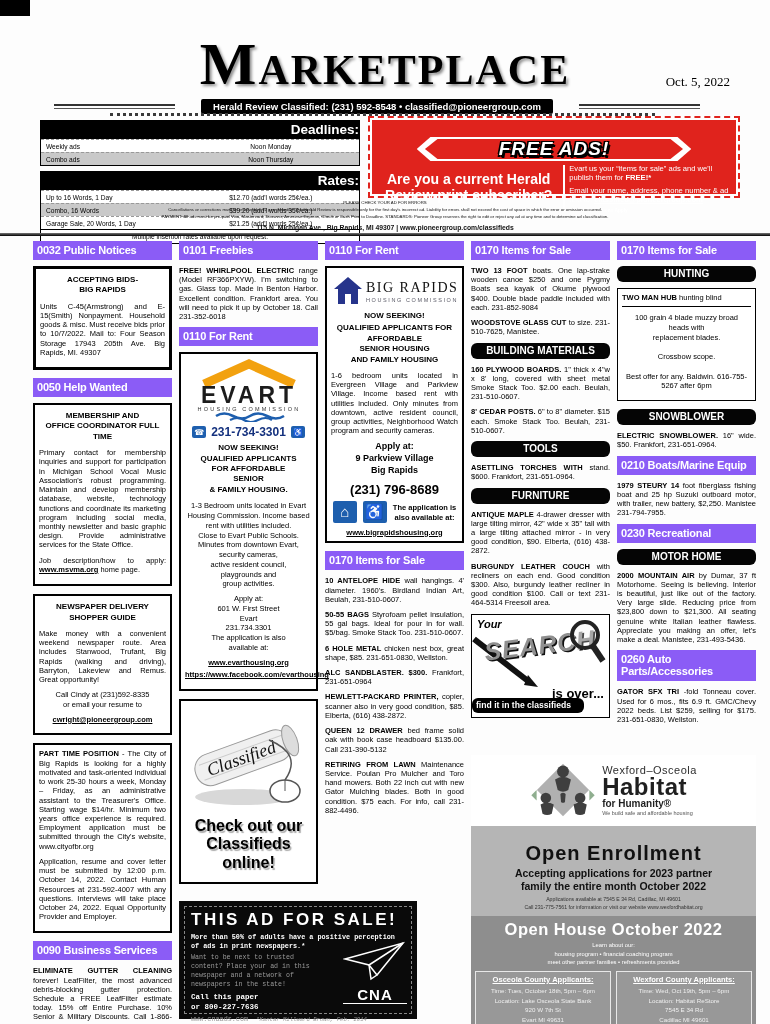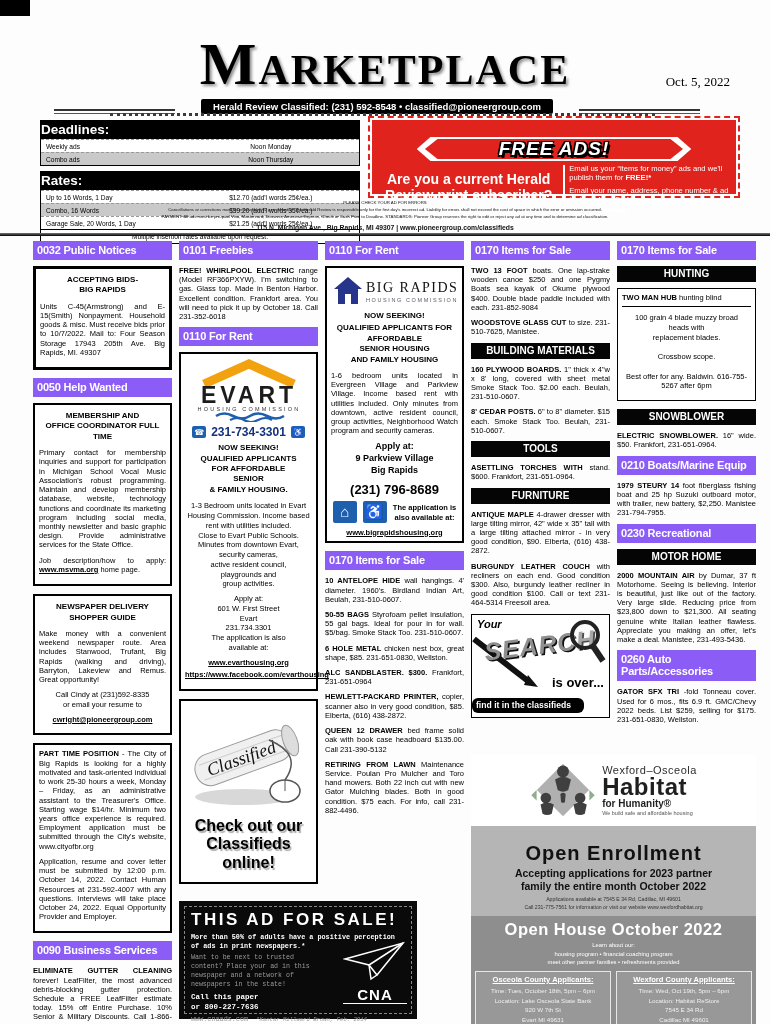--- a/index.html
+++ b/index.html
@@ -13,29 +13,29 @@
   .corner-mark { position:absolute; top:0; left:0; width:30px; height:16px; background:#000; }
 
   
   .masthead { position:absolute; top:34px; left:0; width:100%; text-align:center; }
   .masthead h1 {
     margin:0; font-family:"Liberation Serif", serif; font-weight:bold;
     font-variant:small-caps; font-size:60px; line-height:1; letter-spacing:2px;
     text-shadow:2px 2px 3px rgba(0,0,0,.45);
   }
   .issue-date { position:absolute; top:74px; right:40px; font-family:"Liberation Serif", serif; font-size:13px; }
-  .contactbar { position:absolute; top:99px; left:54px; right:70px; display:flex; align-items:flex-end;gap:26px; }
+  .contactbar { position:absolute; top:99px; left:54px; right:70px; display:flex; align-items:center;gap:26px; }
   .contactbar .rule { flex:1; height:5px; border-top:2px solid #333; border-bottom:1px solid #555; }
   .contact-pill { background:#000; color:#fff; font-weight:bold; font-size:9.5px; padding:2px 12px; border-radius:2px; white-space:nowrap; }
   .dotsrow { position:absolute; top:113px; left:110px; right:115px; border-top:3px dotted #3a3a3a; }
 
   
   .infoboxes { position:absolute; left:40px; top:120px; width:320px; }
   .tblbox { border:1px solid #000; margin-bottom:5px; background:#fff; }
-  .tbl-head { background:#000; color:#fff; text-align:left; font-weight:bold; font-size:13.5px; padding:1px 0 2px; }
+  .tbl-head { background:#000; color:#fff; text-align:right; font-weight:bold; font-size:13.5px; padding:1px 0 2px; }
   .tbl-row { display:flex; font-size:6.6px; padding:2.5px 5px; border-top:1px dashed #999; align-items:center; }
   .tbl-row .lbl { width:46%; text-align:left; }
   .tbl-row .val { width:54%; text-align:center; }
   .tbl-row.alt { background:#c9c9c9; }
   .tbl-note { font-size:6.6px; text-align:center; padding:3px 2px; border-top:1px solid #000; }
 
   
   .coupon { position:absolute; left:368px; top:116px; width:372px; height:82px; border:2px dashed #e0231d; padding:2px; background:#fff; }
   .coupon-inner { background:#e0231d; width:100%; height:100%; padding:16px 6px 2px; }
   .ribbon { width:78%; margin:1px auto 0; height:24px; background:#fff;
@@ -55,21 +55,21 @@
 
   
   .fineprint { position:absolute; top:200px; left:75px; right:75px; text-align:center; font-size:4.3px; line-height:1.6; color:#111; }
   .fineprint .fp-bold { font-size:6.8px; font-weight:bold; margin-top:2px; }
   .bottomrule { position:absolute; top:233px; left:0; width:100%; height:3px; background:linear-gradient(#777,#000); }
 
   
   .cols { position:absolute; top:241px; left:33px; width:723px; display:flex; gap:7px; align-items:flex-start; }
   .col { width:139px; flex:none; }
   .sec-h { background:#8b5cf6; color:#fff; font-weight:bold; font-size:11px; padding:3px 4px 4px; margin:0 0 6px; letter-spacing:-0.2px; }
-  .sub-h { background:#050505; color:#fff; font-weight:bold; font-size:10px; text-align:center; padding:2px 0 3px; margin:2px 0 6px; }
+  .sub-h { background:#050505; color:#fff; font-weight:bold; font-size:10px; text-align:center; padding:2px 0 3px; margin:2px 0 6px;border-radius:6px; }
   .ad { font-size:7.5px; line-height:1.23; text-align:justify; margin:0 0 6px; }
   .boxed { border:2px solid #000; padding:4px 4px; margin-bottom:8px; background:#fff; }
   .boxed.thick { border-width:3px; }
   .ctitle { text-align:center; font-weight:bold; font-size:8px; line-height:1.3; margin:2px 0 6px; white-space:pre-line; }
   .pl { white-space:pre-line; }
   .cblock { text-align:center; font-size:7.5px; line-height:1.3; margin:5px 0; }
   .link { text-decoration:underline; font-weight:bold; }
 
   
   .logo-svg { display:block; margin:0 auto 3px; }
@@ -81,21 +81,21 @@
   .icons-row { display:flex; align-items:flex-end; justify-content:center; gap:6px; margin-top:4px; }
   .avail { font-size:7.5px; font-weight:bold; text-align:center; line-height:1.3; }
 
   
   .online-caption { text-align:center; font-weight:bold; font-size:16px; line-height:1.15; white-space:pre-line; text-shadow:1.5px 1.5px 1px #aaa; margin:4px 0 6px; }
 
   
   .searchad { position:relative; border:1.5px solid #000; height:104px; margin-bottom:6px; overflow:hidden; background:#fff; }
   .search-your { position:absolute; top:3px; left:5px; font-weight:bold; font-style:italic; font-size:11px; }
   .search-big { position:absolute; top:16px; left:12px; font-weight:bold; font-style:italic; font-size:25px; letter-spacing:1px; color:#8f8f8f; text-shadow:1.5px 1.5px 0 #111; transform:rotate(-7deg); }
-  .search-over { position:absolute; right:5px; top:60px; font-weight:bold; font-size:13px; }
+  .search-over { position:absolute; right:5px; top:71px; font-weight:bold; font-size:13px; }
   .search-band { position:absolute; left:0; bottom:4px; width:82%; background:#000; color:#fff; font-weight:bold; font-size:8.6px; padding:2.5px 4px;border-radius:6px; }
 
   
   .cna { position:absolute; left:179px; top:901px; width:238px; height:118px; background:#0a0a0a; padding:5px; }
   .cna-inner { border:1px dashed #888; width:100%; height:100%; padding:3px 6px; color:#fff; position:relative; font-family:"Liberation Mono", monospace; }
   .cna-title { font-family:Liberation Sans, sans-serif; font-weight:bold; font-size:17px; letter-spacing:2.5px; text-align:left; margin:0 0 3px; white-space:nowrap; }
   .cna-b1 { font-size:6.8px; font-weight:bold; line-height:1.35; margin:0 0 3px; }
   .cna-gray { color:#9a9a9a; font-size:6.6px; line-height:1.35; width:62%; margin:0 0 3px; }
   .cna-call { font-weight:bold; font-size:7.5px; line-height:1.3; margin:0 0 3px; white-space:pre-line; }
   .cna-foot { display:flex; gap:8px; align-items:baseline; }
@@ -174,21 +174,21 @@
   <div class="coupon-inner">
     <div class="ribbon">
       <div class="ribbon-in">
         <span class="freeads-text">FREE ADS!</span>
       </div>
     </div>
     <div class="coupon-body">
       <div class="coupon-q">Are you a current Herald Review print subscriber?</div>
       <div class="coupon-div"></div>
       <div class="coupon-r">
-        <p><span>Email us your “items for money” ads and we'll publish them for </span><b>FREE!*</b></p>
+        <p><span>Evart us your “items for sale” ads and we'll publish them for </span><b>FREE!*</b></p>
         <p><span>Email your name, address, phone number &amp; ad text to: </span><b class="link">classified@pioneergroup.com</b></p>
         <div class="coupon-restrict">*Some Restrictions Apply</div>
       </div>
     </div>
   </div>
 </div>
 
 <div class="fineprint">
   <div>PLEASE CHECK YOUR AD FOR ERRORS</div>
   <div>Cancellations or corrections must be received by 12 p.m. Monday. The Herald Review is responsible only for the first day's incorrect ad. Liability for errors shall not exceed the cost of space in which the error or omission occurred.</div>

